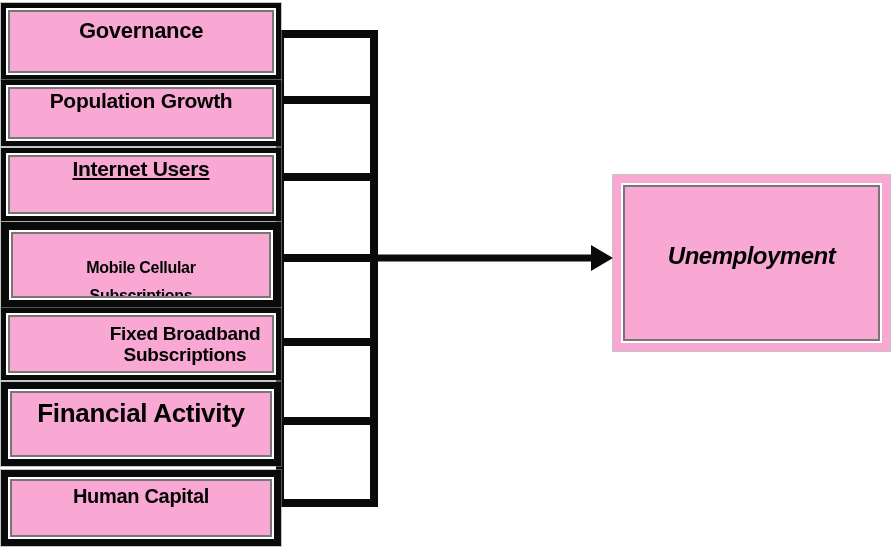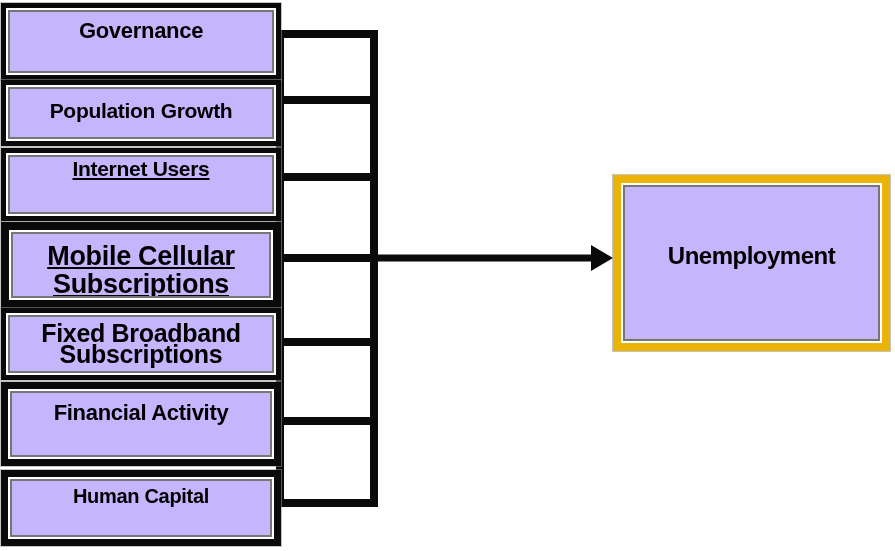--- a/index.html
+++ b/index.html
@@ -22,41 +22,42 @@
     background:#ffffff;
     z-index:1;
     box-shadow:0 0 0 1px rgba(150,150,150,.55);
   }
   .fbox-inner{
     position:absolute;
     left:0;top:0;right:0;bottom:0;
     margin:2px;
     border:2px solid #767676;
     overflow:hidden;
-    background:#c4b5fd;
+    background:#f9a8d4;
   }
   .ftext{
     width:100%;
     text-align:center;
     font-weight:bold;
     color:#000;
     letter-spacing:-0.3px;
     line-height:24px;
   }
   .ftext span{display:block;}
 
   
   #outcome{
     position:absolute;
     left:613px;top:175px;width:277px;height:176px;
     box-sizing:border-box;
-    border:8px solid #eab308;
+    border:8px solid #f9a8d4;
     background:#fff;
     z-index:1;
     box-shadow:0 0 0 1px rgba(150,150,150,.55);
+    font-style:italic;
   }
   #outcome .fbox-inner{margin:2px;border:2px solid #767676;}
   #outcome .otext{
     position:absolute;left:0;top:0;right:0;bottom:0;
     display:flex;align-items:center;justify-content:center;
     padding-bottom:14px;
     font-weight:bold;font-size:24px;letter-spacing:-0.5px;color:#000;
   }
 </style>
 </head>
@@ -88,57 +89,57 @@
     <div class="fbox-inner">
       <div class="ftext" style="font-size:22px;padding-top:7px;">
         <span>Governance</span>
         <span></span>
       </div>
     </div>
   </div>
 
   <div class="fbox" style="top:80px;height:66px;">
     <div class="fbox-inner">
-      <div class="ftext" style="font-size:21px;padding-top:10px;line-height:23px;">
+      <div class="ftext" style="font-size:21px;padding-top:0px;line-height:23px;">
         <span>Population Growth</span>
         <span></span>
       </div>
     </div>
   </div>
 
   <div class="fbox" style="top:148px;height:73px;">
     <div class="fbox-inner">
       <div class="ftext" style="font-size:21px;padding-top:0px;text-decoration:underline;">
         <span>Internet Users</span>
         <span></span>
       </div>
     </div>
   </div>
 
   <div class="fbox" style="top:222px;height:86px;border-width:8px;">
     <div class="fbox-inner">
-      <div class="ftext" style="font-size:27px;padding-top:8px;line-height:28px;text-decoration:underline;">
+      <div class="ftext" style="font-size:16px;padding-top:20px;line-height:28px;">
         <span>Mobile Cellular</span>
         <span>Subscriptions</span>
       </div>
     </div>
   </div>
 
   <div class="fbox" style="top:308px;height:72px;">
     <div class="fbox-inner">
-      <div class="ftext" style="font-size:25px;padding-top:6px;line-height:21px;">
+      <div class="ftext" style="font-size:19px;padding-top:6px;line-height:21px;padding-left:44px;">
         <span>Fixed Broadband</span>
         <span>Subscriptions</span>
       </div>
     </div>
   </div>
 
   <div class="fbox" style="top:382px;height:84px;border-width:7px;">
     <div class="fbox-inner">
-      <div class="ftext" style="font-size:22px;padding-top:8px;">
+      <div class="ftext" style="font-size:26px;padding-top:8px;">
         <span>Financial Activity</span>
         <span></span>
       </div>
     </div>
   </div>
 
   <div class="fbox" style="top:470px;height:76px;border-width:7px;padding-left:9px;">
     <div class="fbox-inner">
       <div class="ftext" style="font-size:20px;padding-top:3px;">
         <span>Human Capital</span>

